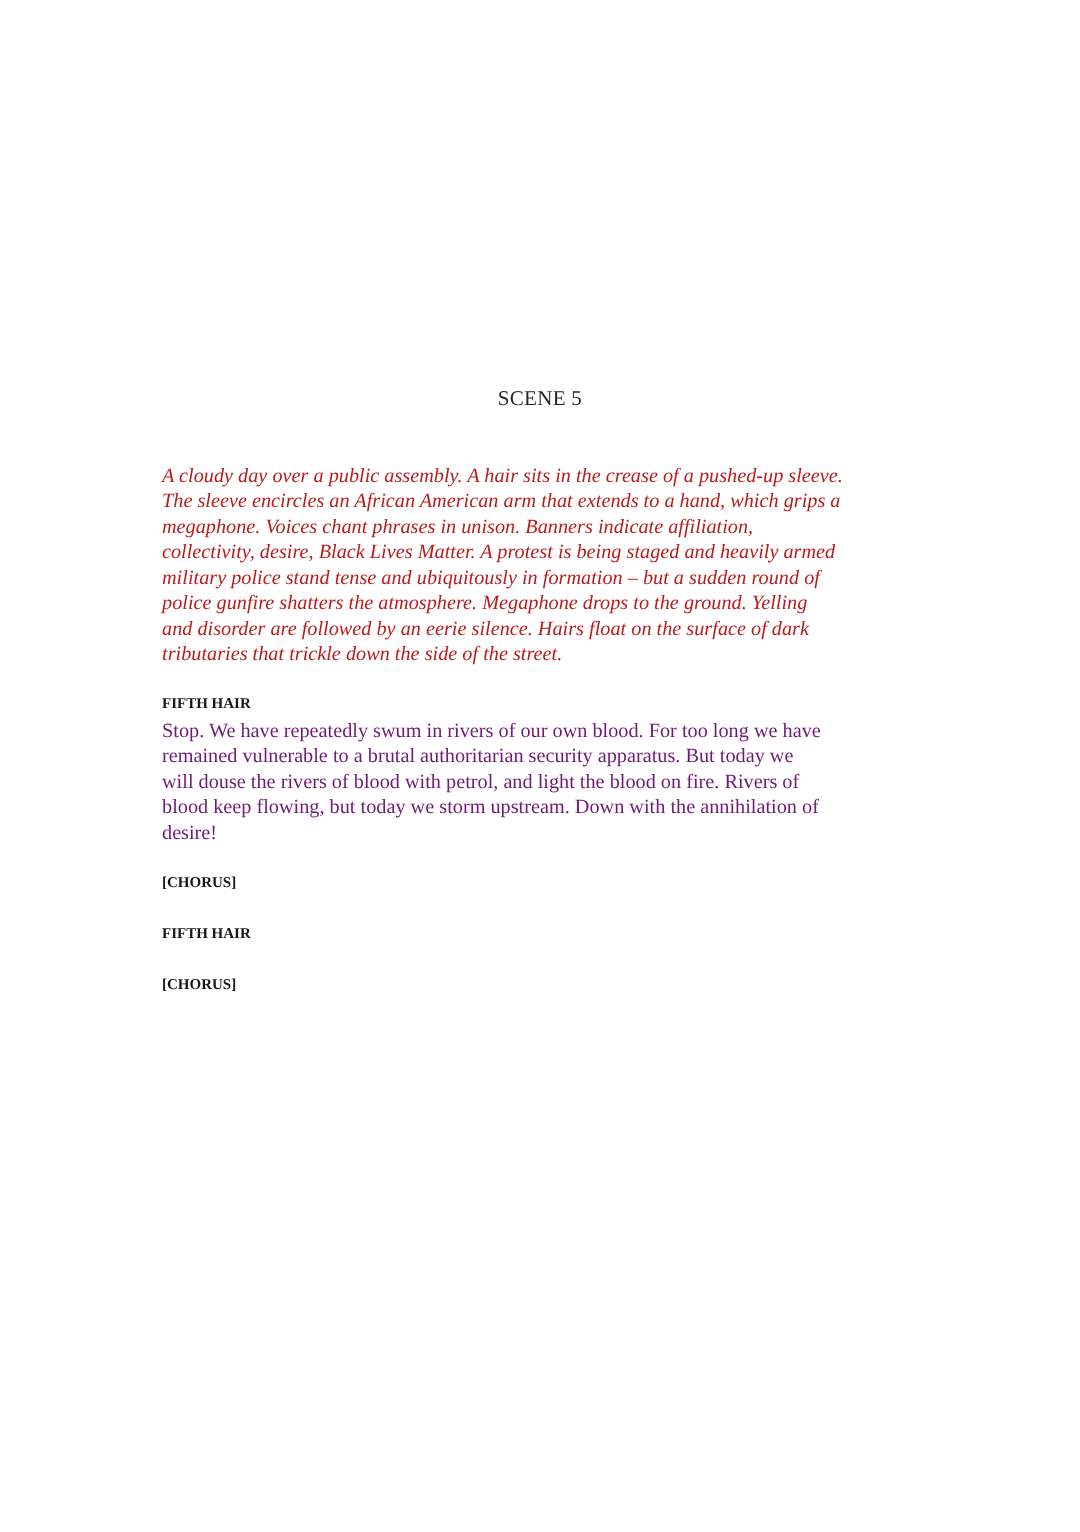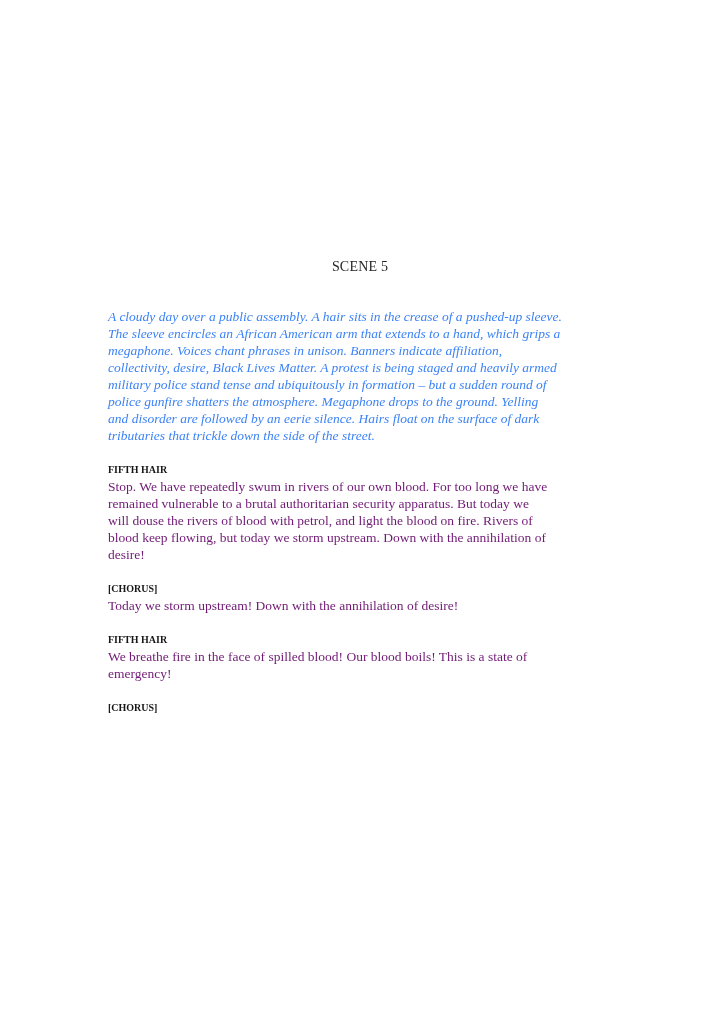--- a/index.html
+++ b/index.html
@@ -30,21 +30,21 @@
     letter-spacing: 0.2px;
     color: #262626;
     white-space: pre-line;
   }
   .stage-direction {
     margin-top: 33px;
     font-style: italic;
     font-size: 13.5px;
     line-height: 17px;
     white-space: pre-line;
-    color: #3b82f6;
+    color: #b91c1c;
   }
   .dialogue-block {
     margin-top: 17px;
   }
   .speaker-name {
     font-weight: bold;
     font-size: 10px;
     line-height: 17px;
     color: #161616;
     white-space: pre-line;
@@ -77,27 +77,24 @@
       <div class="speaker-name">FIFTH HAIR</div>
       <div class="speech-text">Stop. We have repeatedly swum in rivers of our own blood. For too long we have
 remained vulnerable to a brutal authoritarian security apparatus. But today we
 will douse the rivers of blood with petrol, and light the blood on fire. Rivers of
 blood keep flowing, but today we storm upstream. Down with the annihilation of
 desire!</div>
     </div>
 
     <div class="dialogue-block">
       <div class="speaker-name">[CHORUS]</div>
-      <div class="speech-text">Today we storm upstream! Down with the annihilation of desire!</div>
     </div>
 
     <div class="dialogue-block">
       <div class="speaker-name">FIFTH HAIR</div>
-      <div class="speech-text">We breathe fire in the face of spilled blood! Our blood boils! This is a state of
-emergency!</div>
     </div>
 
     <div class="dialogue-block">
       <div class="speaker-name">[CHORUS]</div>
     </div>
 
   </div>
 </div>
 
 </body></html>

